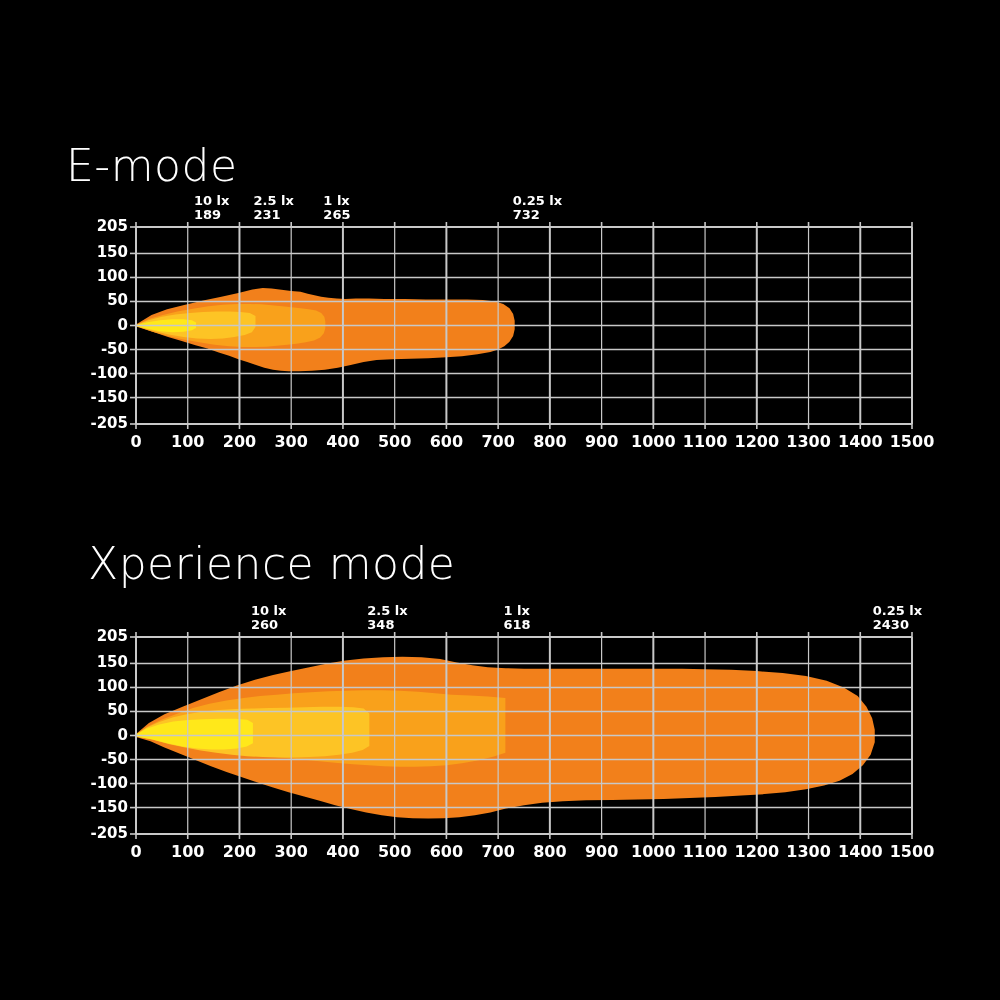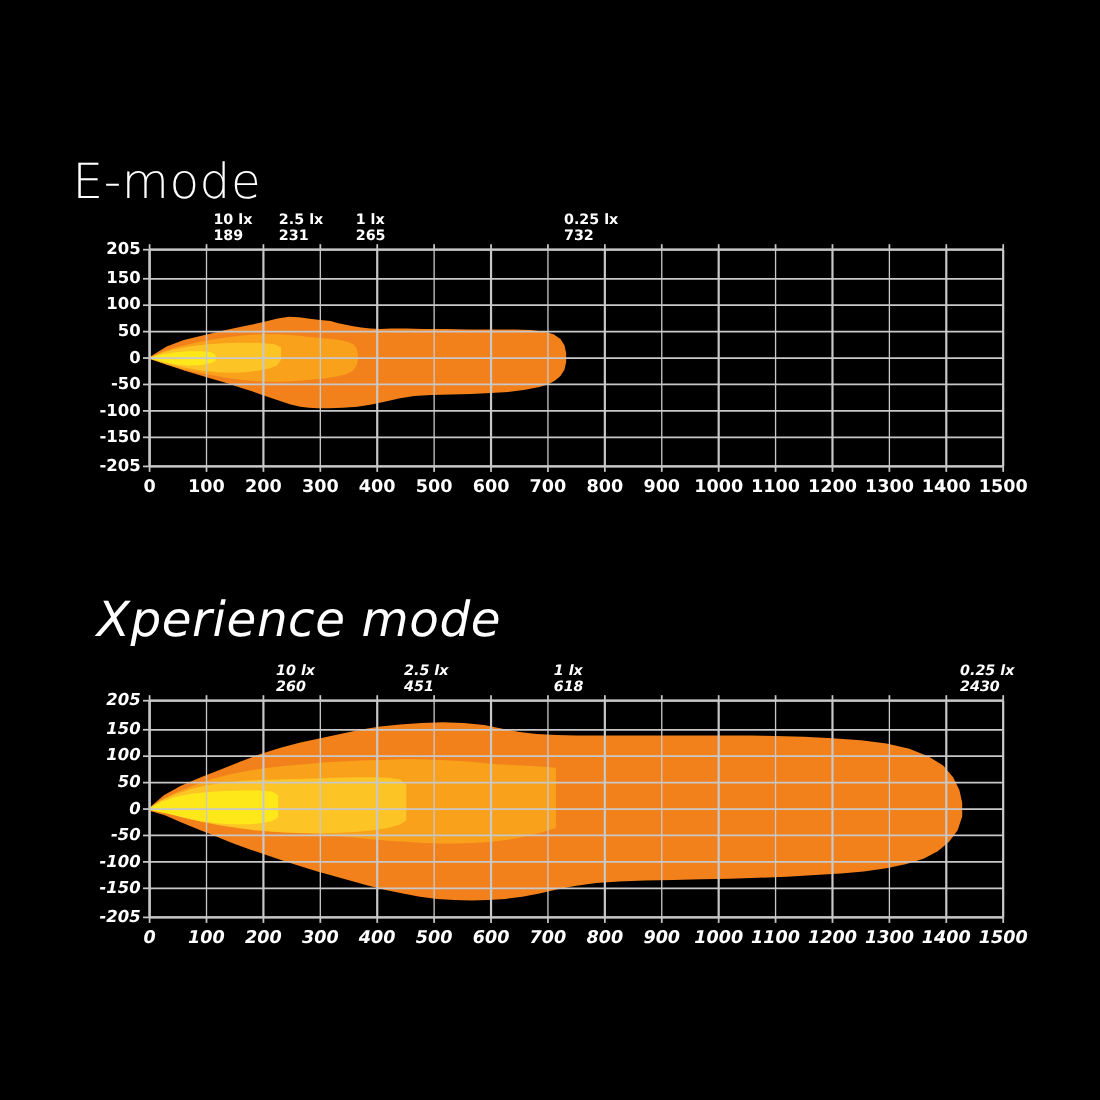--- a/index.html
+++ b/index.html
@@ -5,21 +5,21 @@
   html,body{margin:0;padding:0;}
   body{
     width:1000px;height:1000px;
     background:#000000;
     font-family:"DejaVu Sans","Liberation Sans",sans-serif;
     overflow:hidden;
     position:relative;
   }
   .chart-block{position:absolute;left:0;width:1000px;}
   #chart-e{top:0;height:490px;}
-  #chart-x{top:490px;height:510px;font-style:italic;}
+  #chart-x{top:490px;height:510px;}
 
   .chart-title{
     position:absolute;
     color:#ffffff;
     font-family:"DejaVu Sans","Liberation Sans",sans-serif;
     font-weight:300;
     letter-spacing:0.5px;
     white-space:nowrap;
   }
   #chart-e .chart-title{left:66px;top:140px;font-size:44px;}
@@ -311,21 +311,21 @@
     <div class="xlab" style="left: 716.8px; width: 80px; top: 354px;">1200</div>
     <div class="xlab" style="left: 768.533px; width: 80px; top: 354px;">1300</div>
     <div class="xlab" style="left: 820.267px; width: 80px; top: 354px;">1400</div>
     <div class="xlab" style="left: 872px; width: 80px; top: 354px;">1500</div>
     <div class="lux-marker" style="left: 250.917px; top: 114px;">
       <span class="lux-val">10 lx</span>
       <span class="lux-dist">260</span>
     </div>
     <div class="lux-marker" style="left: 367.317px; top: 114px;">
       <span class="lux-val">2.5 lx</span>
-      <span class="lux-dist">451</span>
+      <span class="lux-dist">348</span>
     </div>
     <div class="lux-marker" style="left: 503.376px; top: 114px;">
       <span class="lux-val">1 lx</span>
       <span class="lux-dist">618</span>
     </div>
     <div class="lux-marker" style="left: 872.752px; top: 114px;">
       <span class="lux-val">0.25 lx</span>
       <span class="lux-dist">2430</span>
     </div>
   </div>

